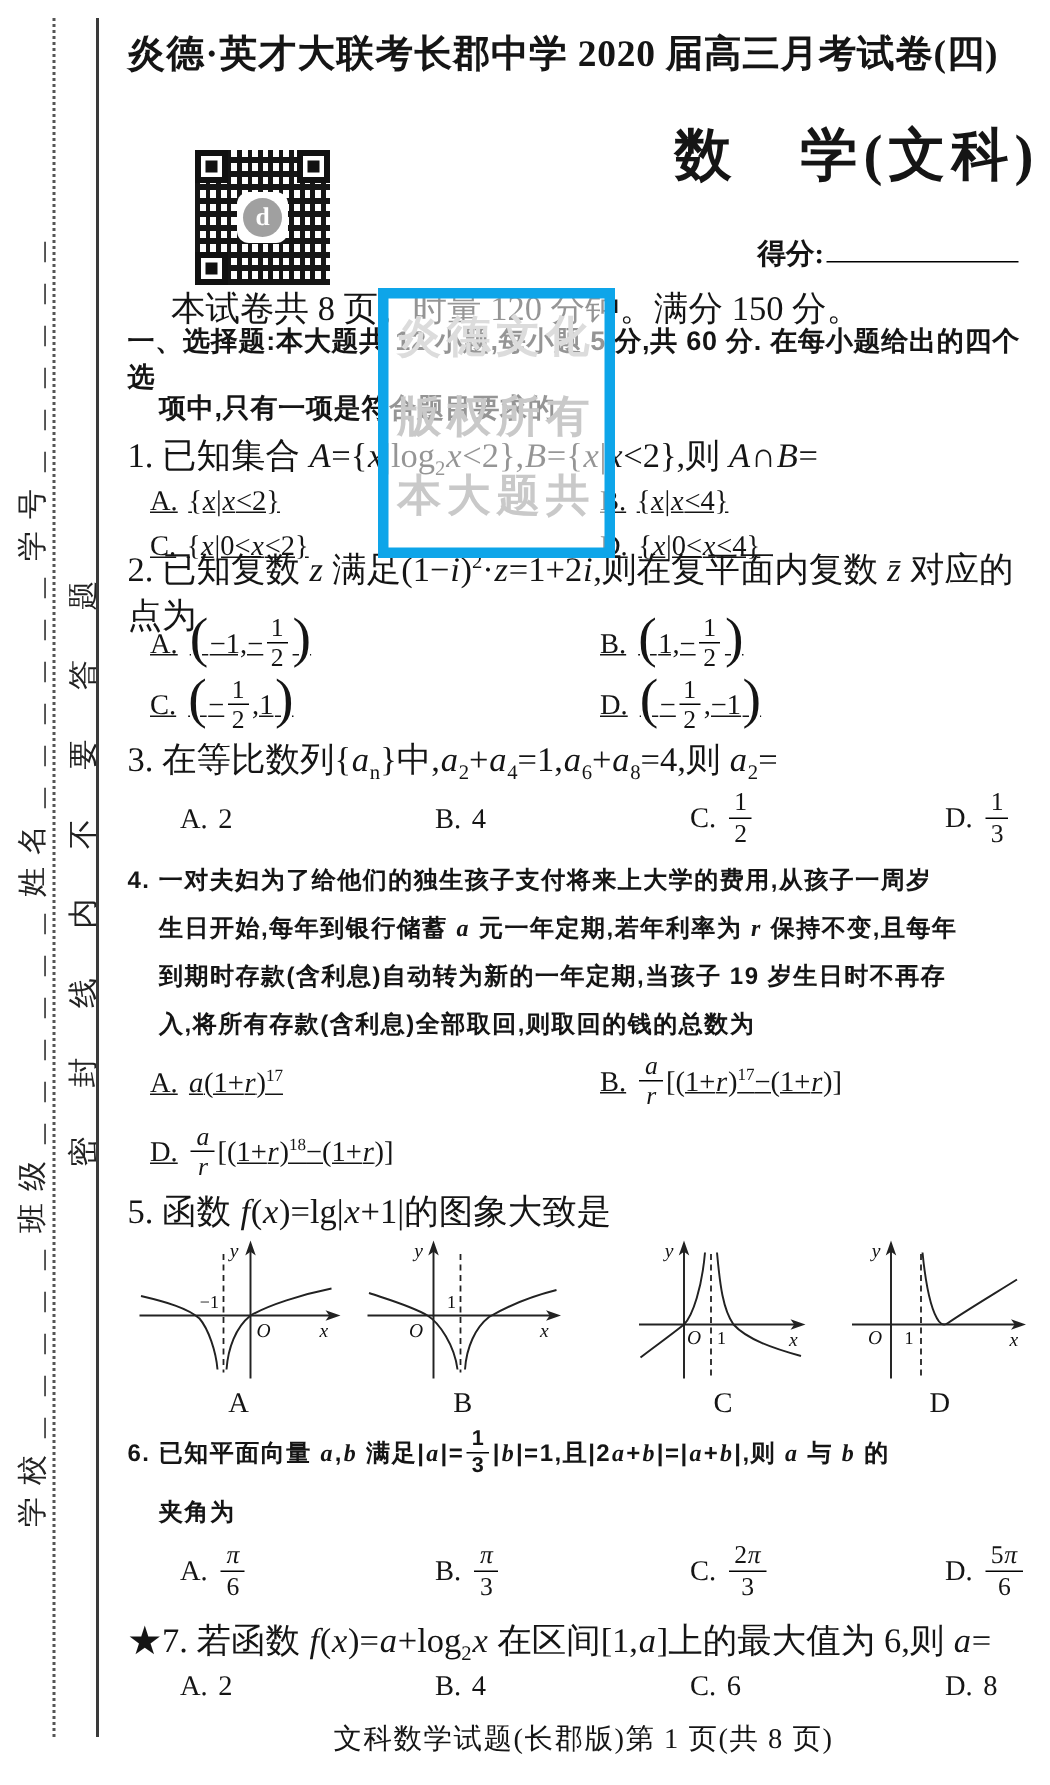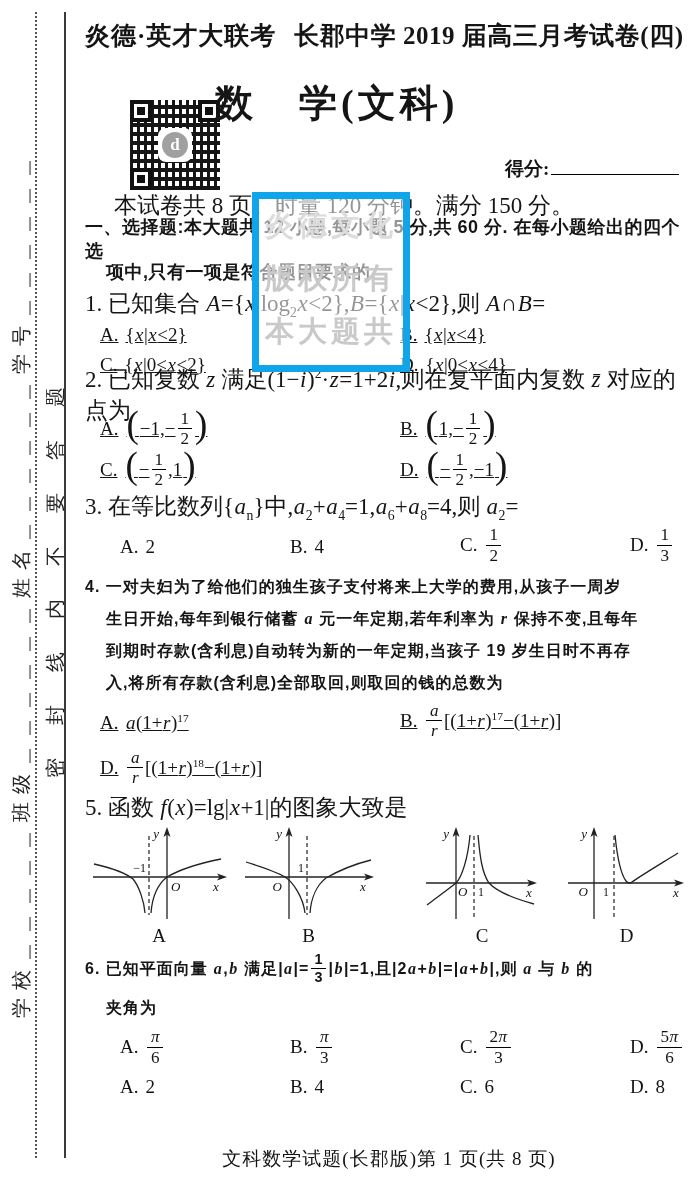--- a/index.html
+++ b/index.html
@@ -14,24 +14,24 @@
   
   #watermark{position:absolute;left:252px;top:192px;width:144px;height:166px;
              border:7px solid #0ea5e9;background:rgba(255,255,255,.55);
              text-align:center;z-index:5;pointer-events:none;}
   #watermark div{font-size:29px;letter-spacing:4px;line-height:53px;color:#c9c9c9;font-weight:bold;}
   #watermark div:first-child{color:#dcdcdc;}
   
   #content{position:absolute;left:85px;top:14px;width:608px;}
   .row{display:flex;align-items:center;}
   .hline1{font-size:25px;height:42px;display:flex;align-items:center;white-space:nowrap;}
-  .brand{font-weight:900;letter-spacing:1px;margin-right:18px;}
+  .brand{font-weight:900;letter-spacing:1px;margin-right:0;}
   .hrest{font-weight:600;letter-spacing:0.5px;}
   .titlerow{position:relative;height:100px;}
-  .bigtitle{position:absolute;left:130px;right:0;top:22px;text-align:left;
+  .bigtitle{position:absolute;left:130px;right:0;top:22px;text-align:right;
             font-size:38px;font-weight:900;letter-spacing:4px;}
   
   #qr{position:absolute;left:45px;top:44px;width:90px;height:90px;
       background-image:repeating-linear-gradient(90deg,#161616 0 3px,transparent 3px 7px),
                        repeating-linear-gradient(0deg,#161616 0 4px,#fff 4px 9px);}
   .fp{position:absolute;width:14px;height:14px;border:4px solid #111;background:#fff;}
   .fp::after{content:"";position:absolute;inset:3px;background:#111;}
   .fp.tl{left:0;top:0;} .fp.tr{right:0;top:0;} .fp.bl{left:0;bottom:0;}
   #qlogo{position:absolute;left:28px;top:28px;width:34px;height:34px;background:#fff;border-radius:8px;
          display:flex;align-items:center;justify-content:center;}
@@ -84,21 +84,21 @@
   <div id="watermark">
     <div>炎德文化</div>
     <div>版权所有</div>
     <div>本大题共</div>
   </div>
 
   <div id="content">
 
     <div class="hline1">
       <span class="brand">炎德·英才大联考</span>
-      <span class="hrest">长郡中学 2019 届高三月考试卷(四)</span>
+      <span class="hrest">长郡中学 2020 届高三月考试卷(四)</span>
     </div>
 
     <div class="titlerow">
       <div id="qr">
         <div class="fp tl"></div>
         <div class="fp tr"></div>
         <div class="fp bl"></div>
         <div id="qlogo">
           <span class="circ">d</span>
         </div>
@@ -291,20 +291,23 @@
       <span class="opt"><span class="ok">C.</span><span><span class="fr">
               <span class="n">2<i>π</i></span>
               <span class="d">3</span>
             </span></span></span>
       <span class="opt"><span class="ok">D.</span><span><span class="fr">
               <span class="n">5<i>π</i></span>
               <span class="d">6</span>
             </span></span></span>
     </div>
 
+    <div class="row t" style="height:34px;margin-top:4px">
+      <span>★7. 若函数 <i>f</i>(<i>x</i>)=<i>a</i>+log<sub>2</sub><i>x</i> 在区间[1,<i>a</i>]上的最大值为 6,则 <i>a</i>=</span>
+    </div>
     <div class="row optrow cols4" style="height:28px">
       <span class="opt"><span class="ok">A.</span><span>2</span></span>
       <span class="opt"><span class="ok">B.</span><span>4</span></span>
       <span class="opt"><span class="ok">C.</span><span>6</span></span>
       <span class="opt"><span class="ok">D.</span><span>8</span></span>
     </div>
 
   </div>
 
   <div id="footer">文科数学试题(长郡版)第 1 页(共 8 页)</div>

